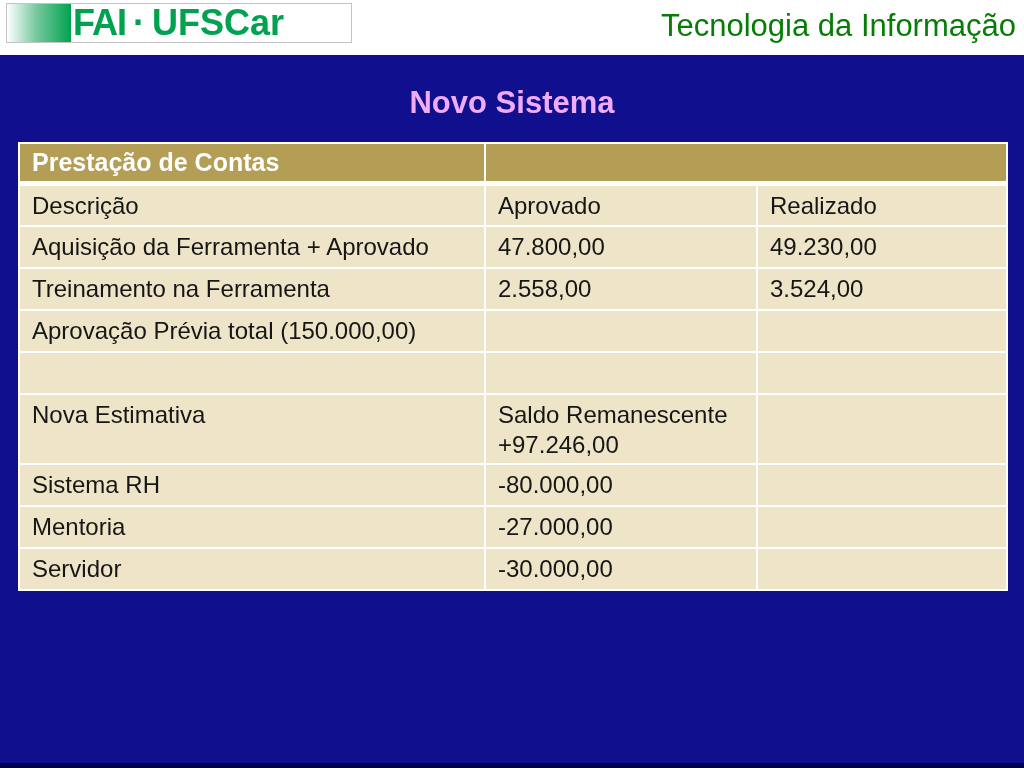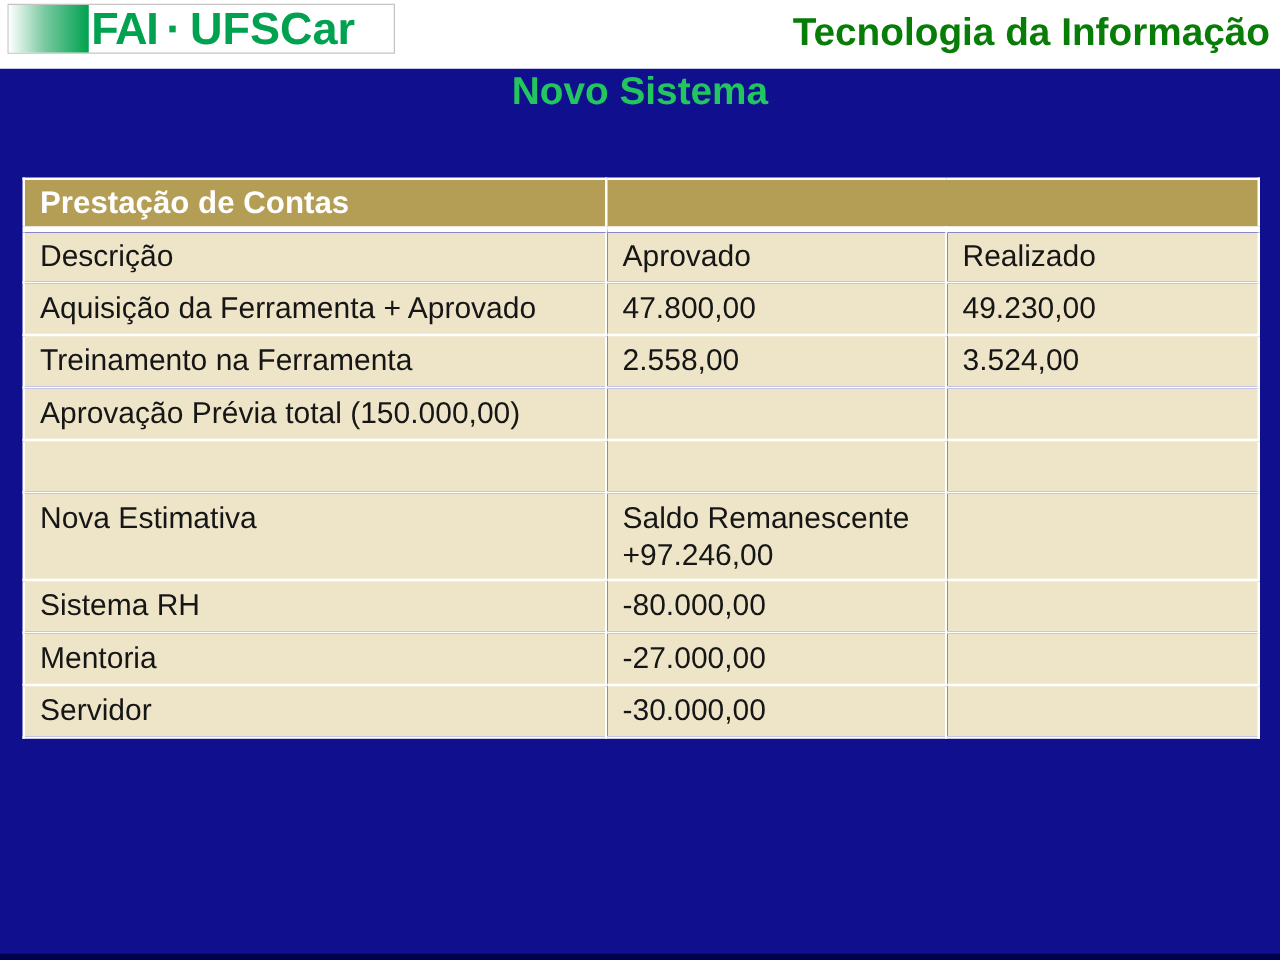--- a/index.html
+++ b/index.html
@@ -9,34 +9,34 @@
     --table-cream:#eee5c9;
     --logo-green:#00a24f;
     --title-green:#077d07;
   }
   *{box-sizing:border-box;margin:0;padding:0;}
   html,body{width:1024px;height:768px;overflow:hidden;}
   body{font-family:"Liberation Sans", sans-serif;background:#fff;position:relative;}
 
   
   .topbar{position:absolute;left:0;top:0;width:1024px;height:55px;background:#ffffff;}
-  .logo-box{position:absolute;left:6px;top:3px;width:310px;height:40px;background:#ffffff;
+  .logo-box{position:absolute;left:6px;top:3px;width:346px;height:40px;background:#ffffff;
             border:1px solid #c4c4c4;display:flex;align-items:center;}
   .logo-gradient{width:64px;height:100%;background:linear-gradient(to right,#ffffff 0%,#79c9a0 45%,var(--logo-green,#00a24f) 100%);}
   .logo-fai{color:var(--logo-green,#00a24f);font-weight:bold;font-size:36px;line-height:38px;margin-left:2px;letter-spacing:-1px;}
   .logo-dot{color:var(--logo-green,#00a24f);font-weight:bold;font-size:36px;line-height:38px;margin:0 7px;}
   .logo-ufscar{color:var(--logo-green,#00a24f);font-weight:bold;font-size:36px;line-height:38px;letter-spacing:0px;}
-  .header-title{position:absolute;right:8px;top:8px;font-size:31px;font-weight:bold;
+  .header-title{position:absolute;right:8px;top:8px;font-size:31px;font-weight:normal;
                 color:var(--title-green,#077d07);}
 
   
   .blue-panel{position:absolute;left:0;top:55px;width:1024px;height:713px;
               background:var(--panel-blue,#10108f);
               border-bottom:5px solid var(--panel-blue-edge,#00004d);}
-  .slide-title{text-align:center;color:#22c55e;font-size:31px;font-weight:bold;}
+  .slide-title{margin-top:30px;text-align:center;color:#f0abfc;font-size:31px;font-weight:bold;}
 
   
   table.finance-table{position:absolute;left:18px;top:87px;width:988px;
                       border-collapse:collapse;table-layout:fixed;}
   .finance-table th,.finance-table td{border:2px solid #ffffff;}
   .finance-table th.gold{background:var(--table-gold,#b49e56);color:#ffffff;font-weight:bold;
                          font-size:25px;text-align:left;padding:4px 6px 4px 12px;height:40px;
                          border-bottom:5px solid #ffffff;}
   .finance-table td{background:var(--table-cream,#eee5c9);color:#161616;font-size:24px;
                     line-height:30px;vertical-align:top;padding:5px 6px 2px 12px;height:42px;

